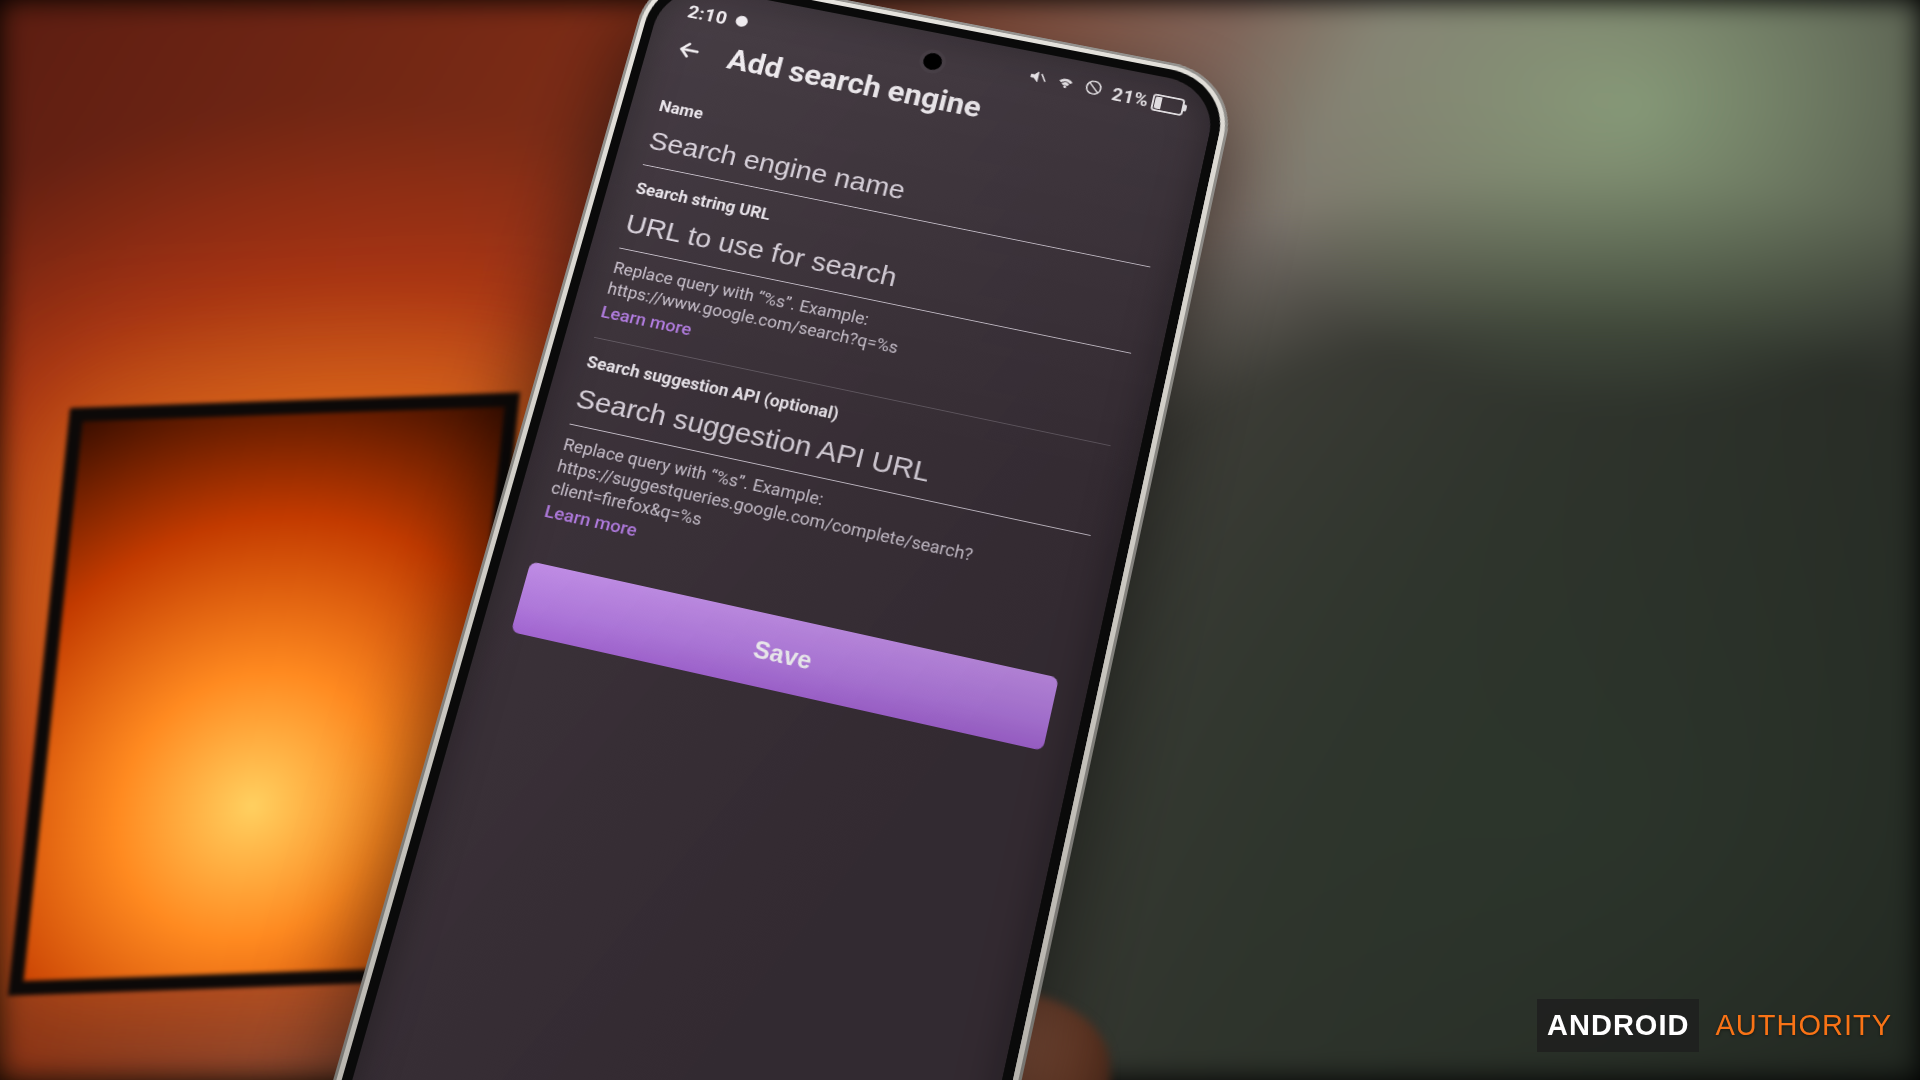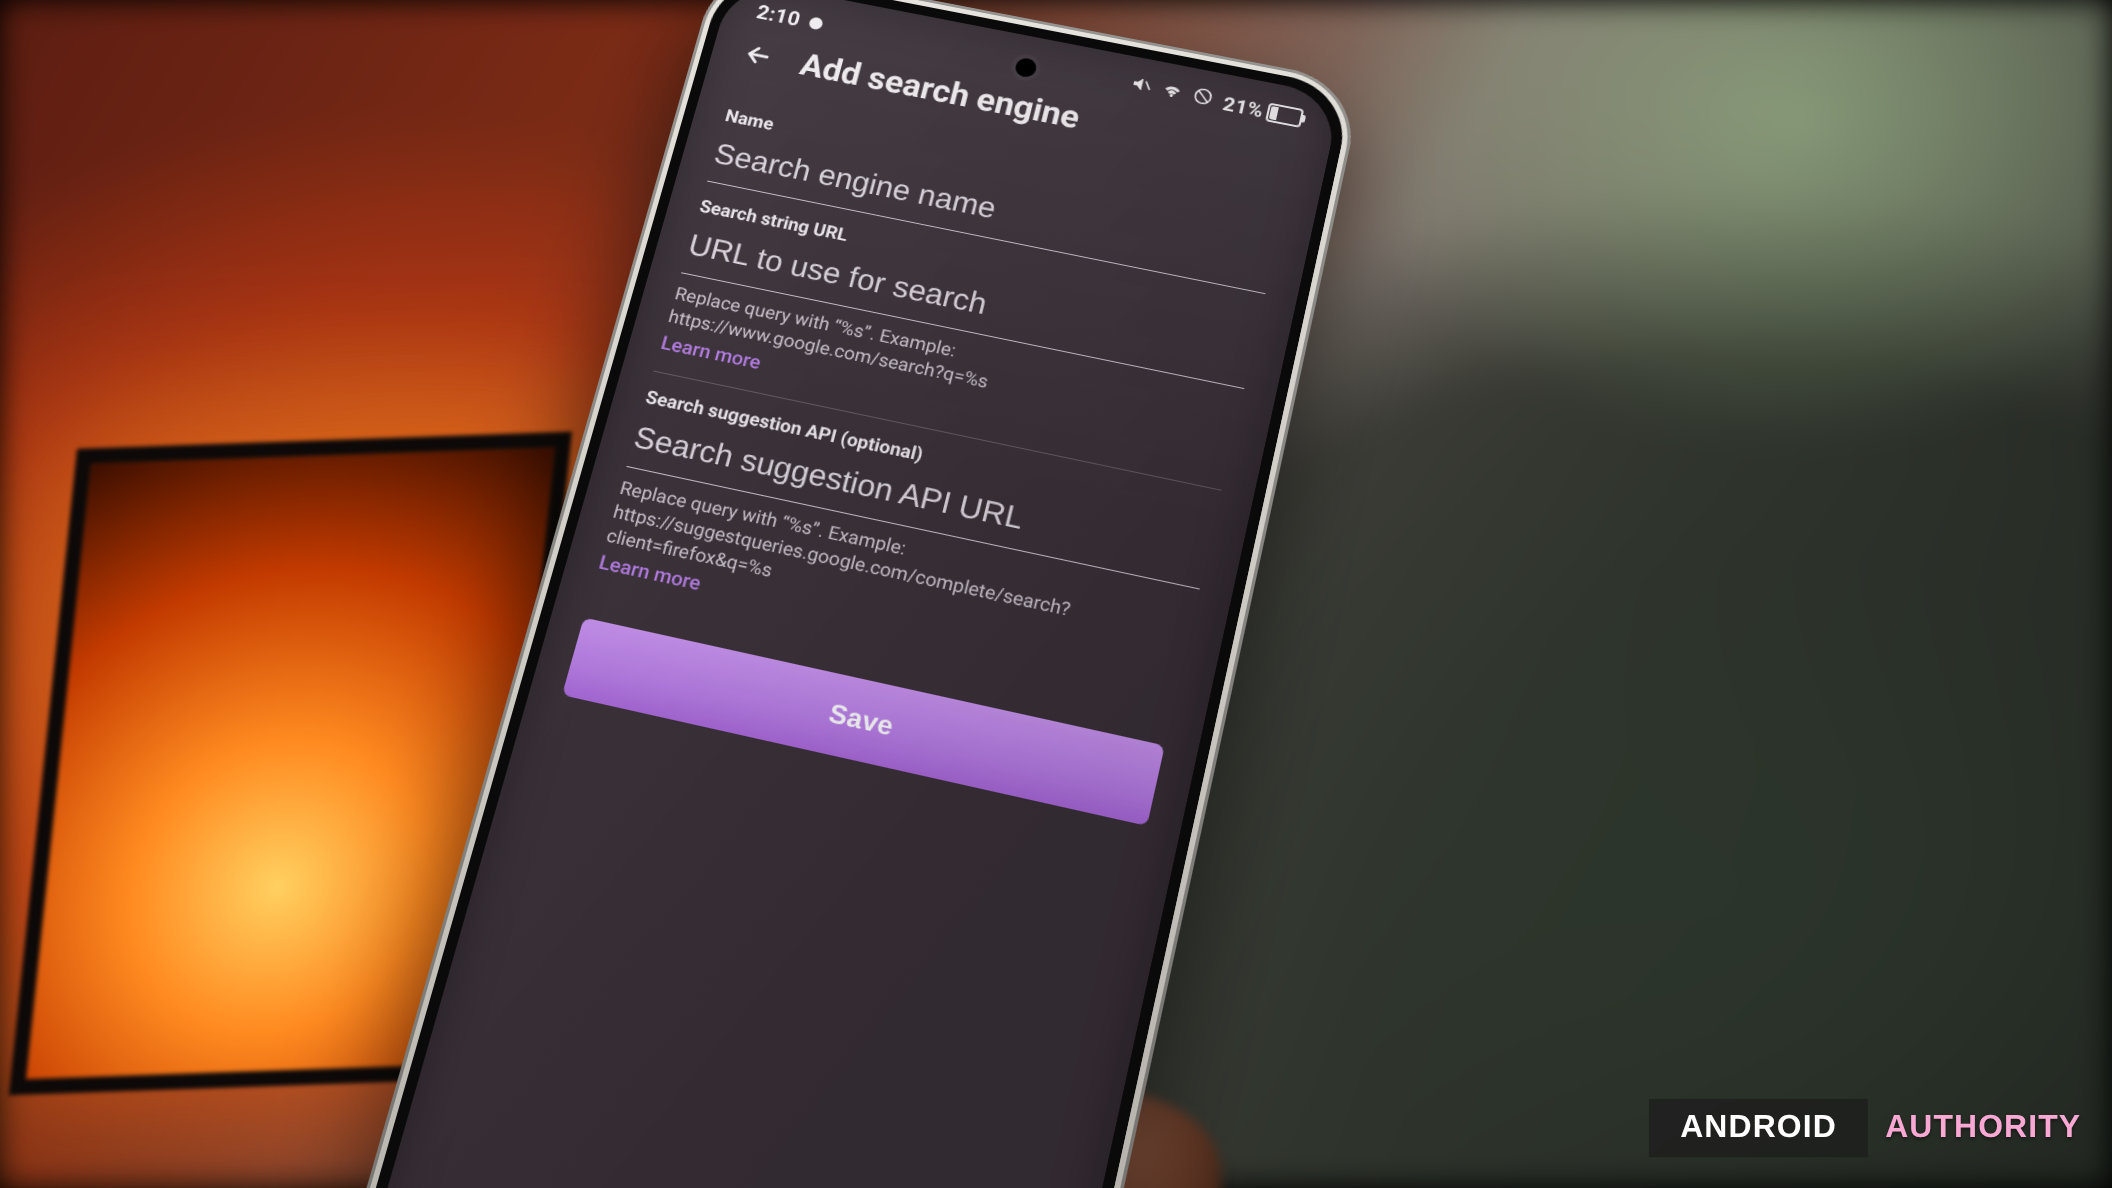--- a/index.html
+++ b/index.html
@@ -209,29 +209,29 @@
     right: 28px;
     bottom: 28px;
     display: flex;
     align-items: center;
     font-family: Arial, sans-serif;
     letter-spacing: 1px;
   }
   .wm-dark {
     background: rgba(30,30,30,0.78);
     color: #fff;
-    padding: 10px 28px;
+    padding: 10px 10px;
     font-size: 29px;
     font-weight: 700;
   }
   .wm-light {
-    color: #f9a8d4;
+    color: #f97316;
     padding: 10px 0 10px 16px;
     font-size: 29px;
-    font-weight: 700;
+    font-weight: 400;
     text-shadow: 0 1px 3px rgba(0,0,0,0.45);
   }
 </style>
 </head>
 <body>
 
 <div class="bg"></div>
 <div class="lamp"></div>
 <div class="thumb"></div>
 <div class="thumb2"></div>

